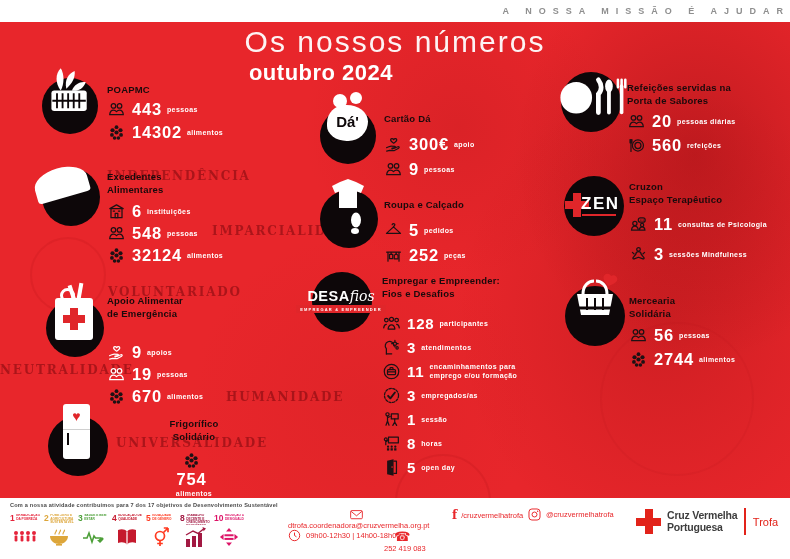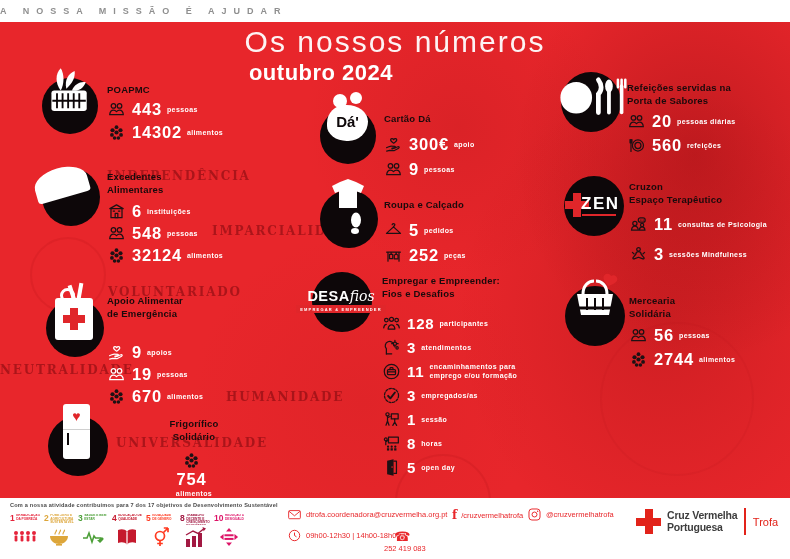--- a/index.html
+++ b/index.html
@@ -1,21 +1,21 @@
 <!DOCTYPE html>
 <html><head>
 <meta charset="utf-8">
 <style>
   html,body{margin:0;padding:0;}
   body{width:790px;height:559px;font-family:"Liberation Sans",sans-serif;-webkit-font-smoothing:antialiased;}
   .page{position:relative;width:790px;height:559px;background:#ffffff;overflow:hidden;}
 
   
   .tagline-bar{position:absolute;top:0;left:0;width:790px;height:22px;background:#fff;
-    text-align:left;line-height:23px;font-size:9px;font-weight:bold;letter-spacing:7px;color:#8f8f8f;}
+    text-align:right;line-height:23px;font-size:9px;font-weight:bold;letter-spacing:7px;color:#8f8f8f;}
 
   
   .red-area{position:absolute;top:22px;left:0;width:790px;height:476px;
     background:
       radial-gradient(260px 300px at 88% 28%, rgba(130,8,12,.38), rgba(130,8,12,0) 70%),
       radial-gradient(300px 340px at 84% 62%, rgba(150,14,16,.30), rgba(150,14,16,0) 70%),
       radial-gradient(220px 220px at 58% 22%, rgba(170,20,24,.22), rgba(170,20,24,0) 70%),
       radial-gradient(240px 240px at 46% 80%, rgba(200,30,32,.25), rgba(200,30,32,0) 72%),
       #e8262b;}
 
@@ -746,21 +746,21 @@
               <rect x="6" y="12" width="10" height="2.2"></rect>
               <path d="M11 1l3.2 4H7.8z"></path>
               <path d="M11 21l3.2-4H7.8z"></path>
               <path d="M1 11l4-3.2v6.4z"></path>
               <path d="M21 11l-4-3.2v6.4z"></path>
             </svg>
           </div>
         </div>
       </div>
 
-    <div class="contact-item" style="left:288px;top:10px;">
+    <div class="contact-item" style="left:288px;top:10px;flex-direction:column;">
       <span class="cicon">
         <svg viewBox="0 0 20 18" fill="none" stroke="currentColor" stroke-width="1.4">
             <rect x="1" y="3" width="18" height="12.5" rx="1.5"></rect>
             <path d="M1.5 4l8.5 7 8.5-7"></path>
           </svg>
       </span>
       <span>dtrofa.coordenadora@cruzvermelha.org.pt</span>
     </div>
     <div class="contact-item" style="left:452px;top:10px;">
       <span class="fb-f"></span>

